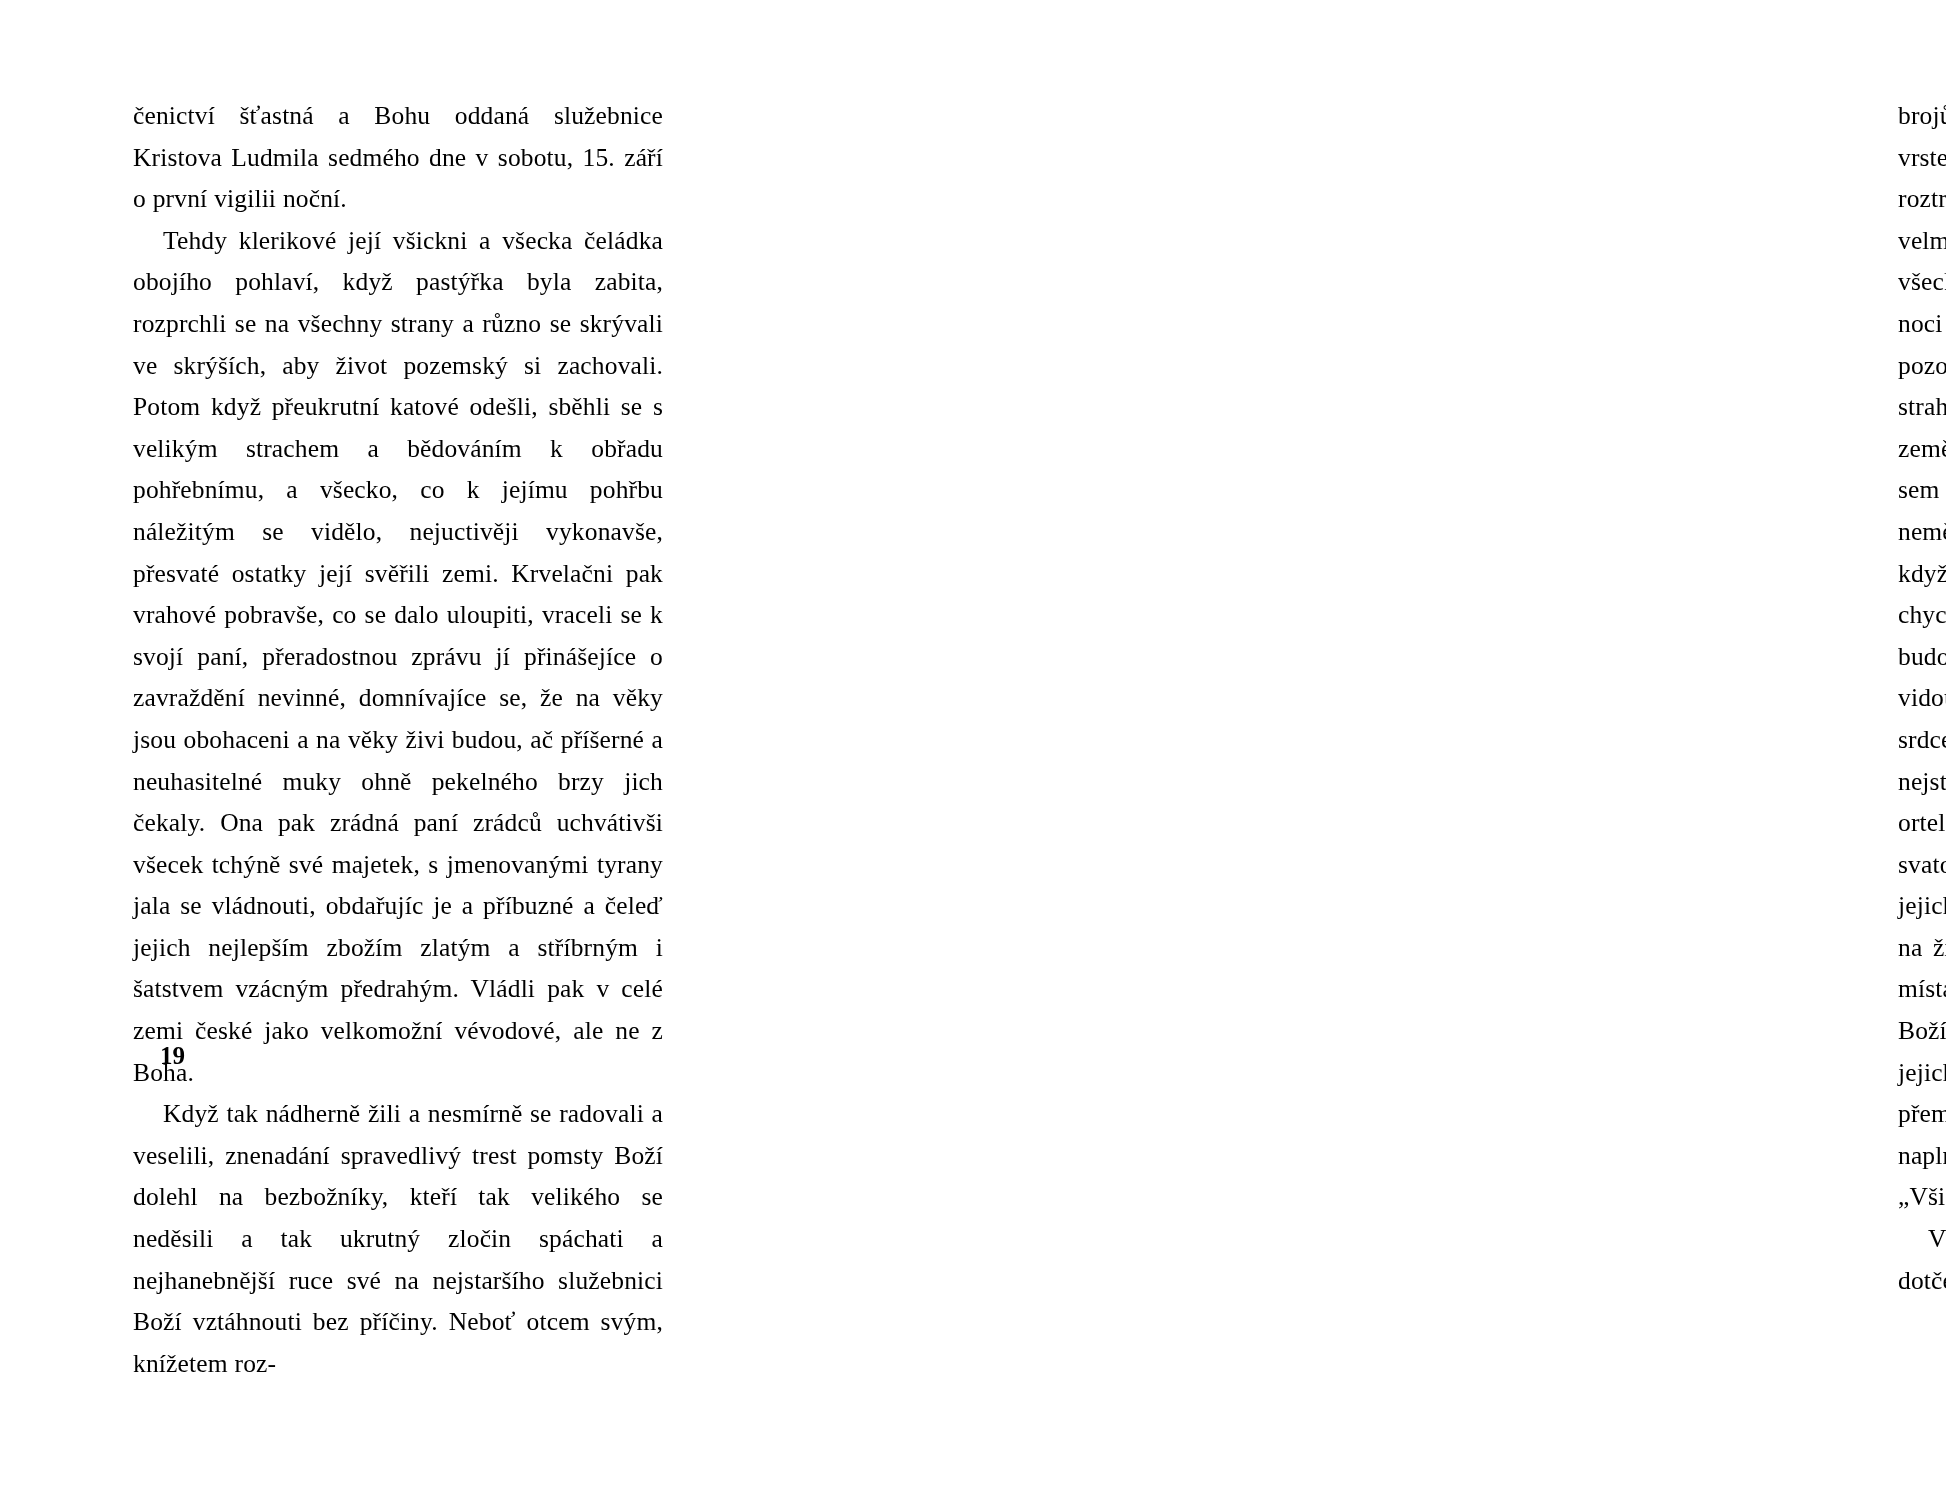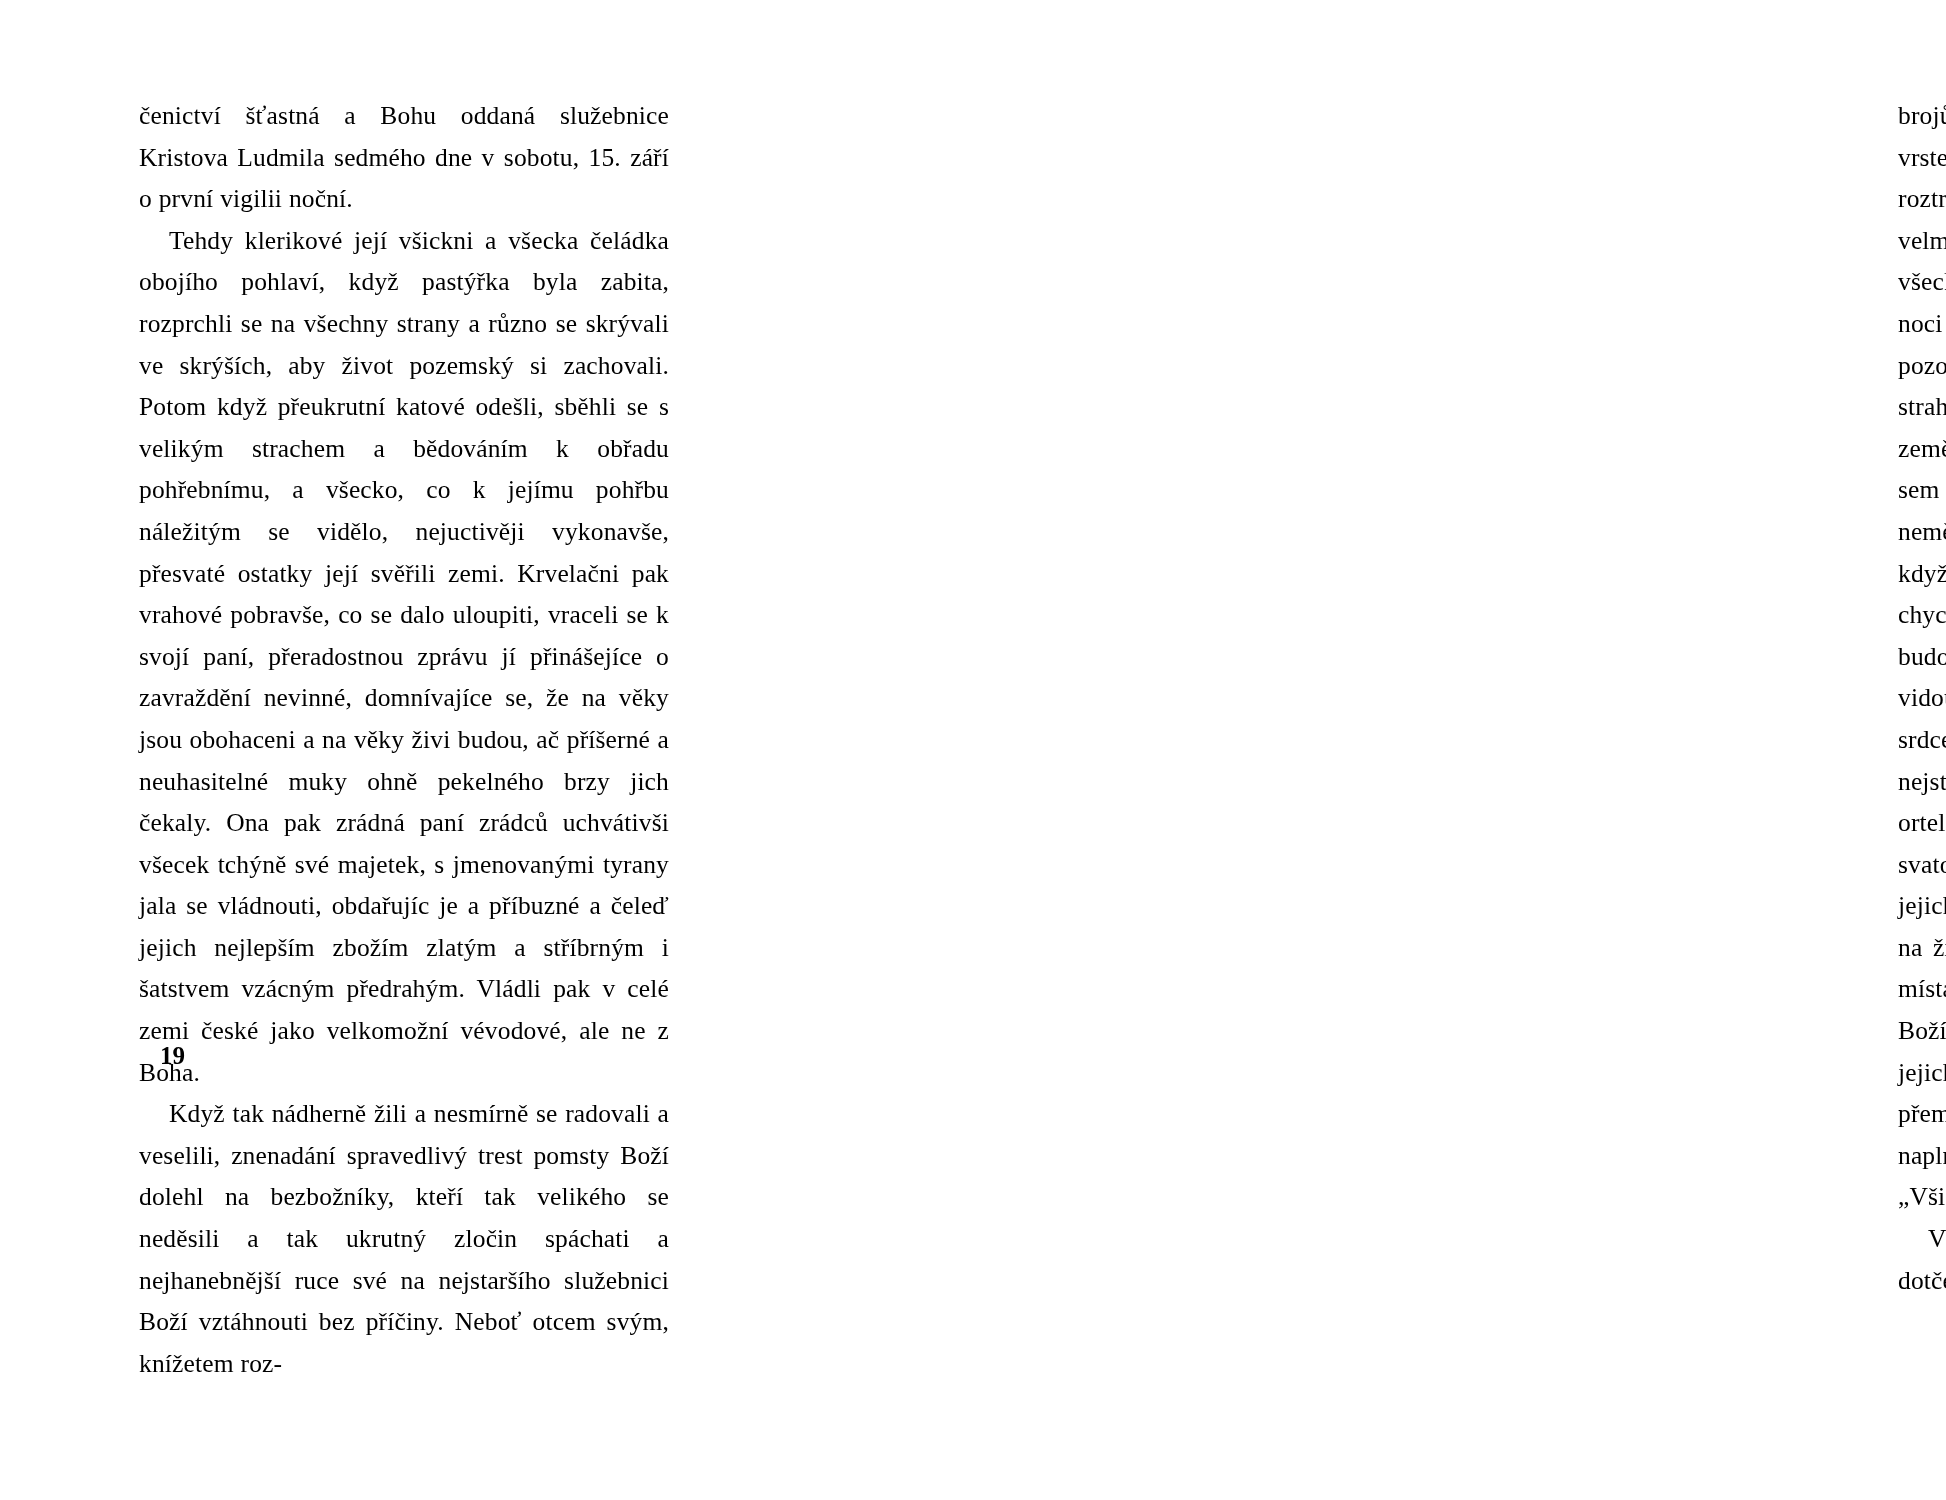--- a/index.html
+++ b/index.html
@@ -34,21 +34,20 @@
     width: 973px;
     padding: 95px 0 0 0;
   }
   .column {
     position: absolute;
     top: 95px;
   }
   .col-left {
     left: 133px;
     width: 530px;
-    margin-left: 6px;
   }
   .col-right {
     left: 925px;
     width: 530px;
   }
   .para {
     margin: 0;
     font-size: 25.5px;
     line-height: 41.6px;
     text-align: justify;

